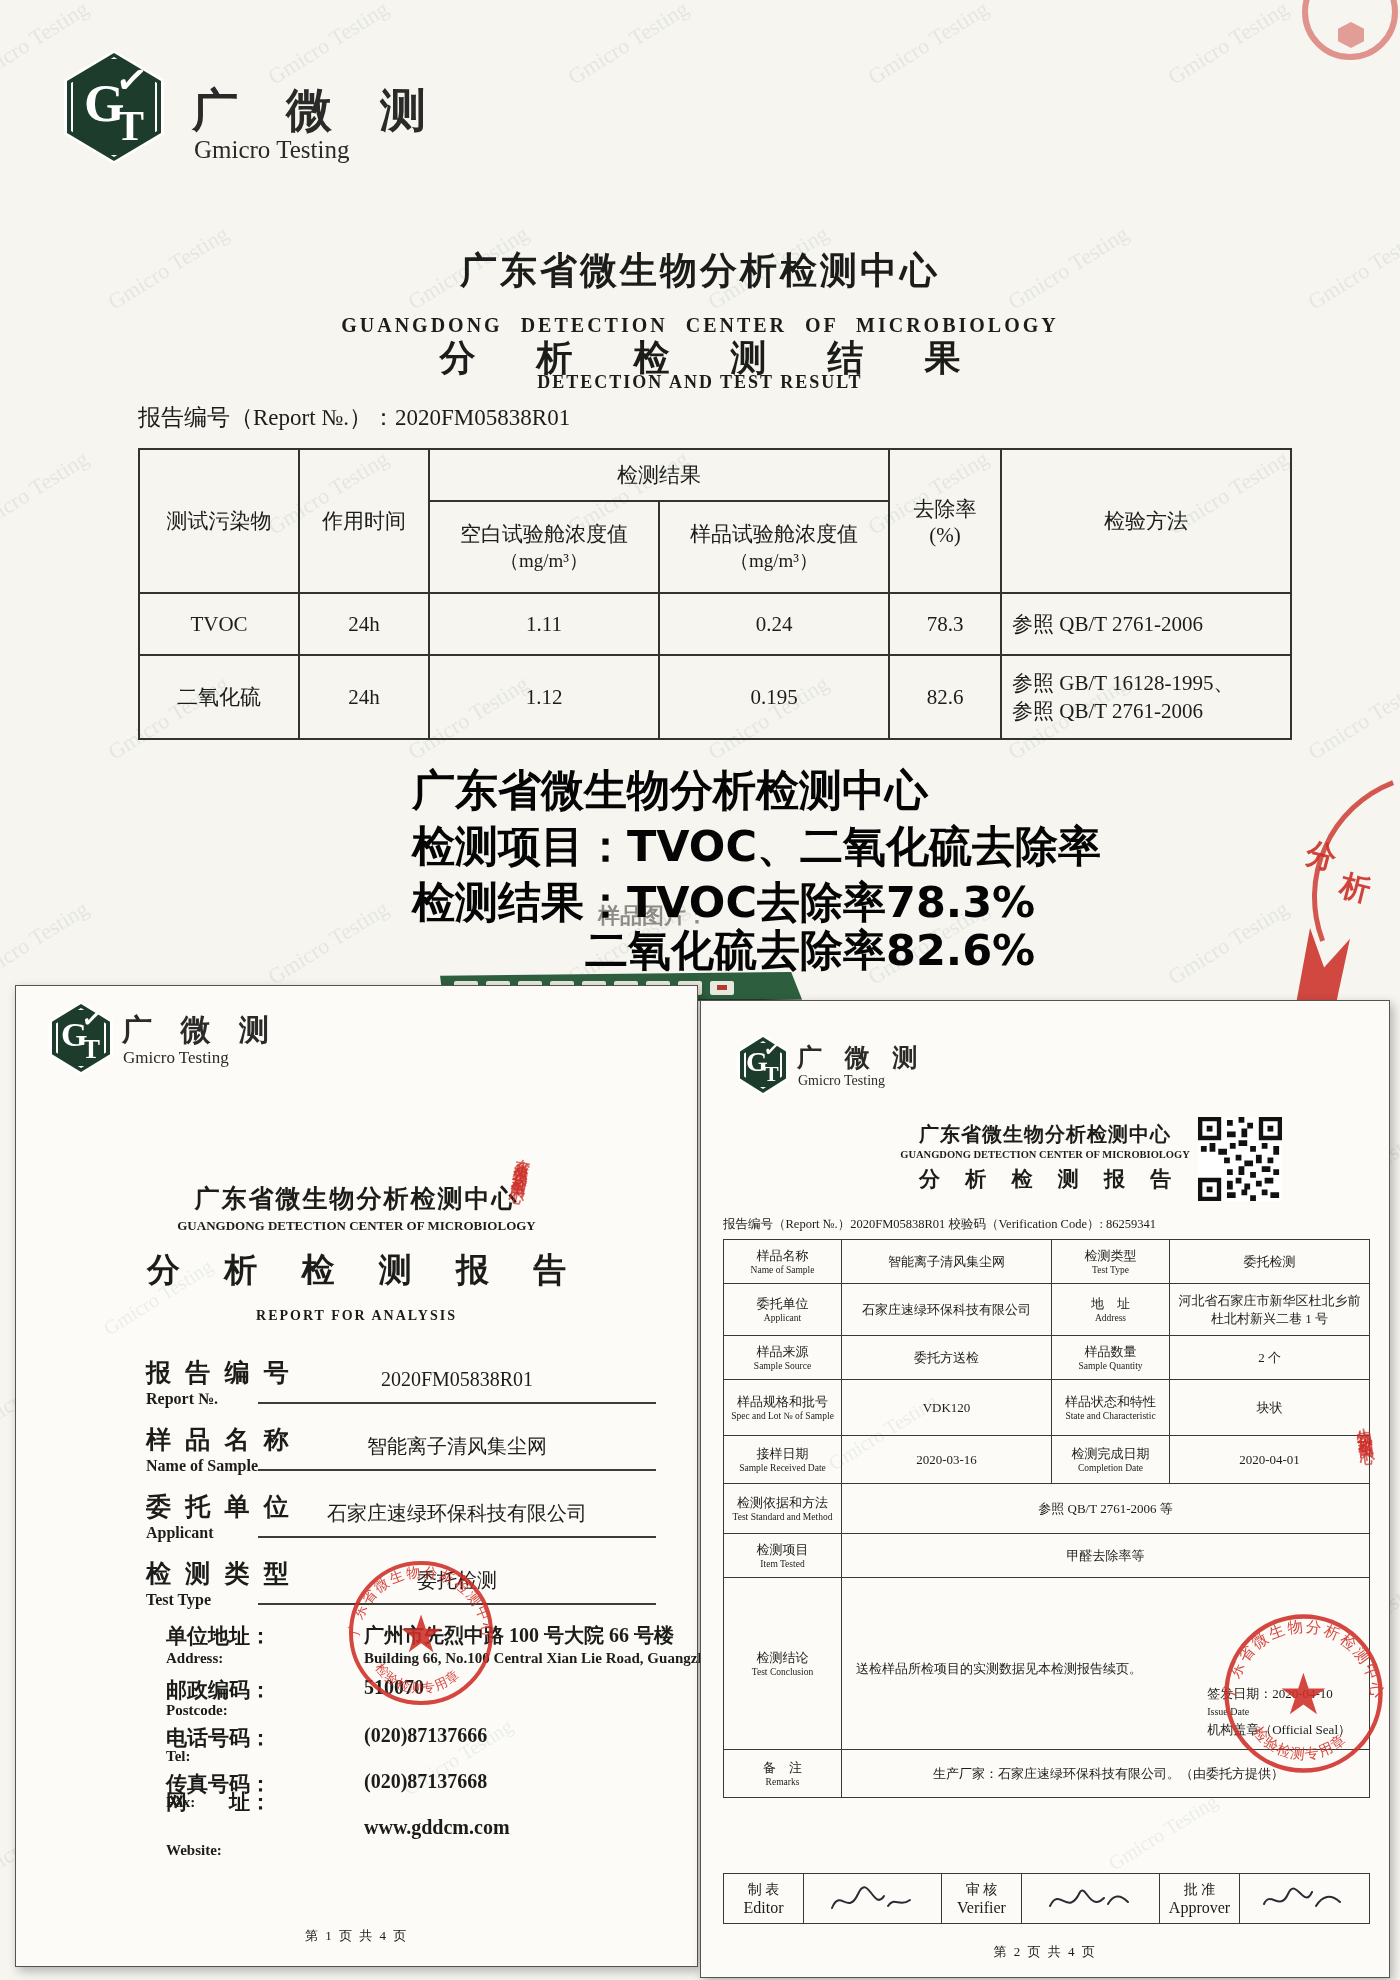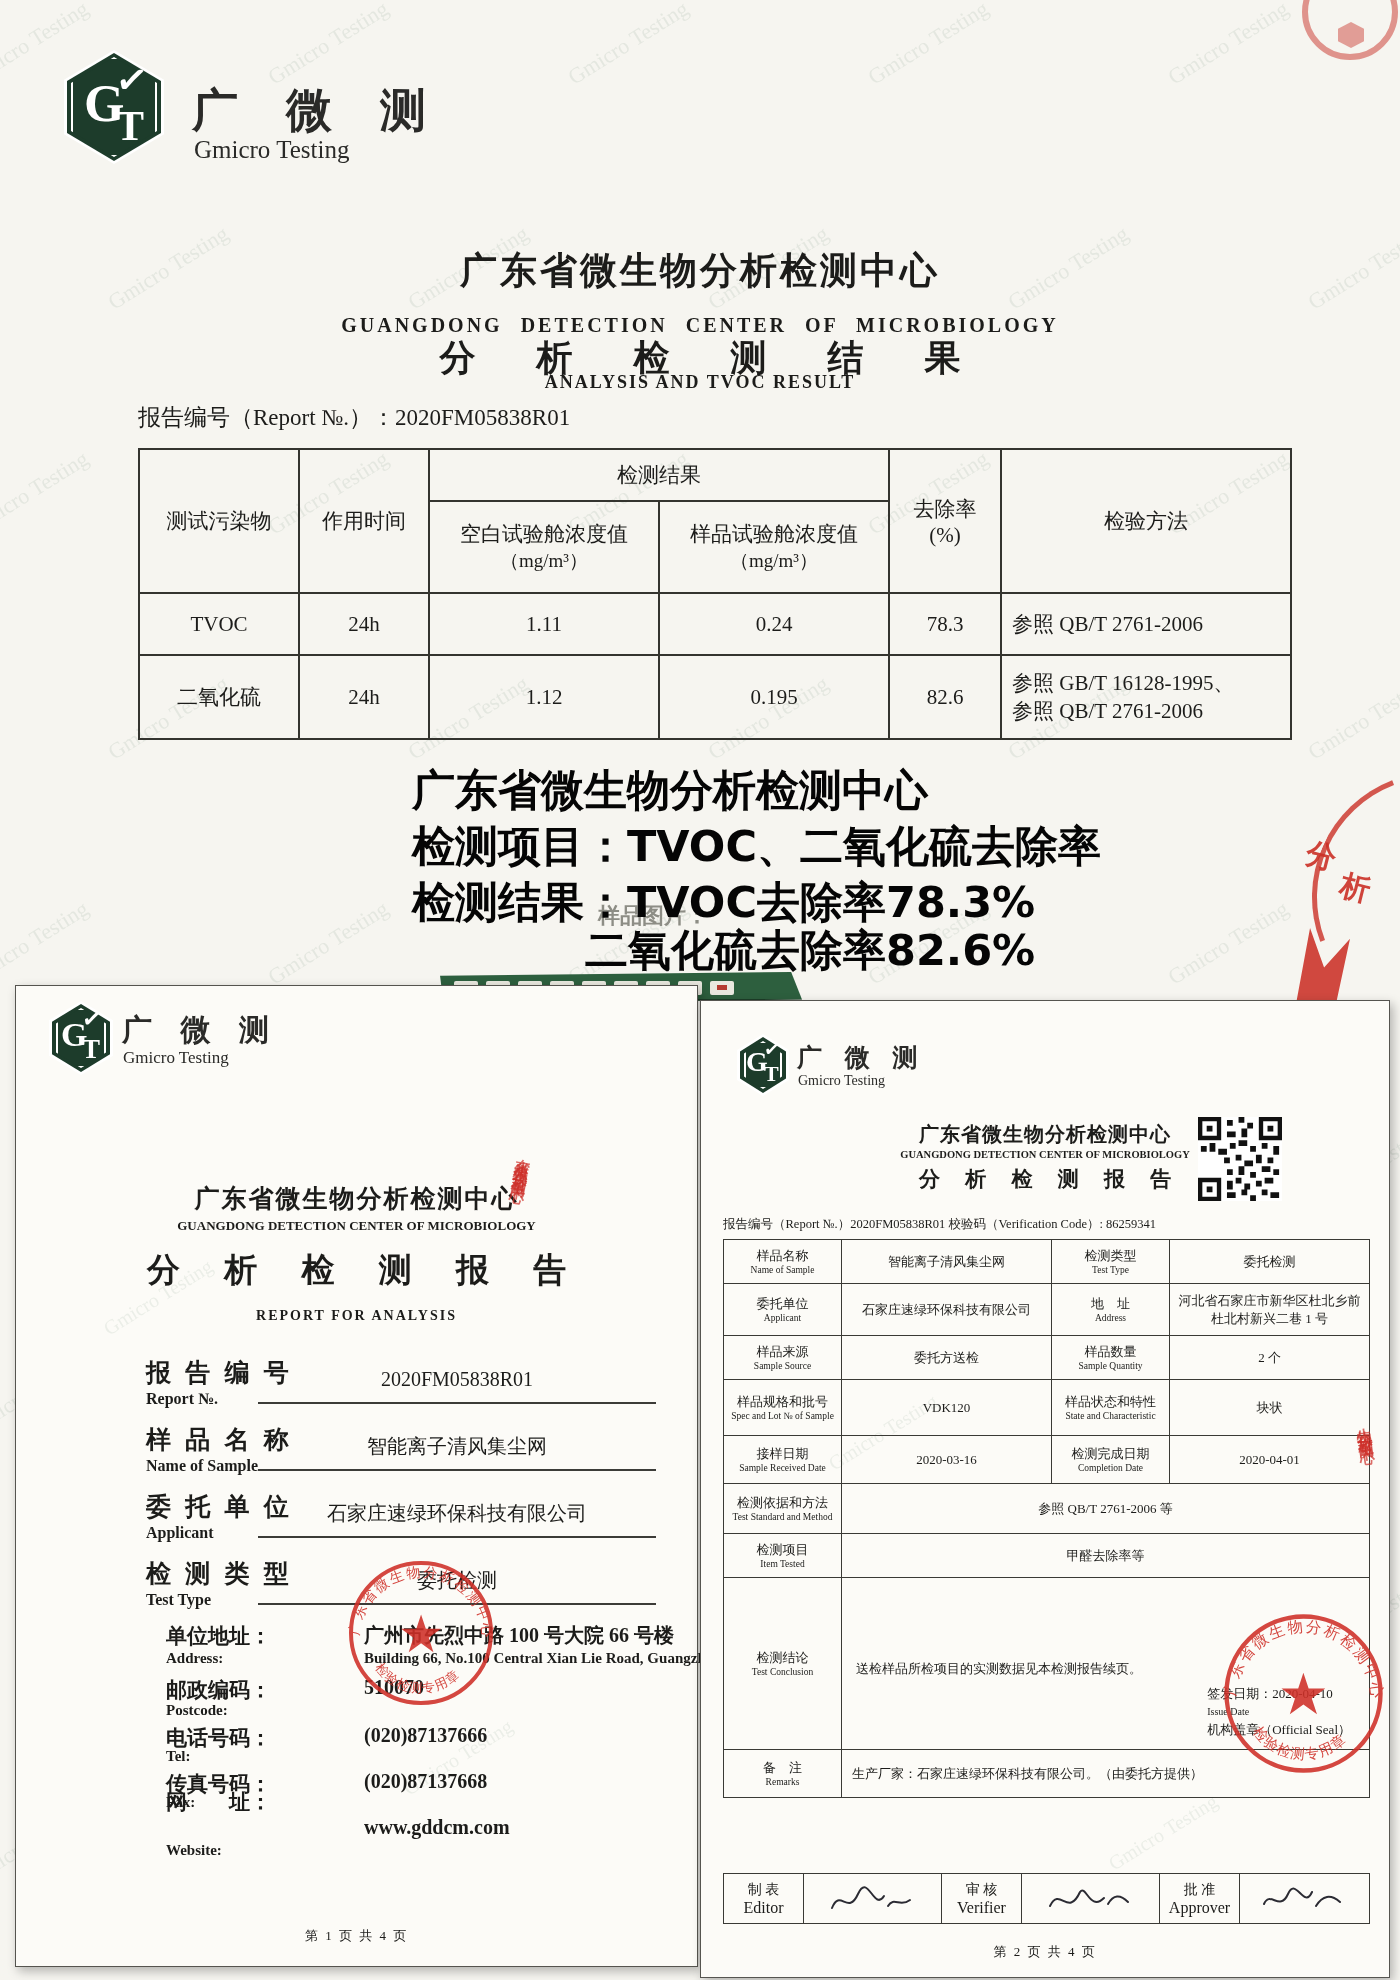--- a/index.html
+++ b/index.html
@@ -155,21 +155,21 @@
       <span class="g" style="left:20px;top:24px;font-size:52px;" data-name="logo-letter-g">G</span>
       <span class="t" style="left:52px;top:52px;font-size:42px;" data-name="logo-letter-t">T</span>
       <span class="chk" style="left:52px;top:8px;font-size:38px;" data-name="logo-checkmark-icon">✓</span>
     </div>
     <div class="logo-cn" style="left:192px;top:80px;font-size:46px;letter-spacing:16px;" data-name="logo-name-cn">广 微 测</div>
     <div class="logo-en" style="left:194px;top:136px;font-size:25px;" data-name="logo-name-en">Gmicro Testing</div>
 
     <div class="t-org-cn" data-name="org-title-cn">广东省微生物分析检测中心</div>
     <div class="t-org-en" data-name="org-title-en">GUANGDONG DETECTION CENTER OF MICROBIOLOGY</div>
     <div class="t-title-cn" data-name="doc-title-cn">分 析 检 测 结 果</div>
-    <div class="t-title-en" data-name="doc-title-en">ANALYSIS AND TVOC RESULT</div>
+    <div class="t-title-en" data-name="doc-title-en">DETECTION AND TEST RESULT</div>
     <div class="t-repno" data-name="report-number-line">报告编号（Report №.）：2020FM05838R01</div>
 
     <table class="rtable" data-name="results-table">
       <colgroup>
           <col style="width:160px">
           <col style="width:130px">
           <col style="width:230px">
           <col style="width:230px">
           <col style="width:112px">
           <col style="width:290px">
@@ -437,21 +437,21 @@
             <div class="en" data-name="issue-date-label-en">Issue Date</div>
             <div data-name="official-seal-label">机构盖章（Official Seal）</div>
           </div>
         </td>
       </tr>
       <tr style="height:48px" data-name="table-row">
         <td data-name="label-cell">
               <div class="cl" data-name="label-cn">备　注</div>
               <div class="el" data-name="label-en">Remarks</div>
             </td>
-        <td colspan="3" style="text-align:left;padding-left:10px;" data-name="value-cell">生产厂家：石家庄速绿环保科技有限公司。（由委托方提供）</td>
+        <td colspan="3" style="text-align:center;padding-left:10px;" data-name="value-cell">生产厂家：石家庄速绿环保科技有限公司。（由委托方提供）</td>
       </tr>
     </tbody>
       </table>
 
     <table class="sgtable" data-name="signature-table">
       <colgroup>
           <col style="width:80px">
           <col style="width:138px">
           <col style="width:80px">
           <col style="width:138px">

